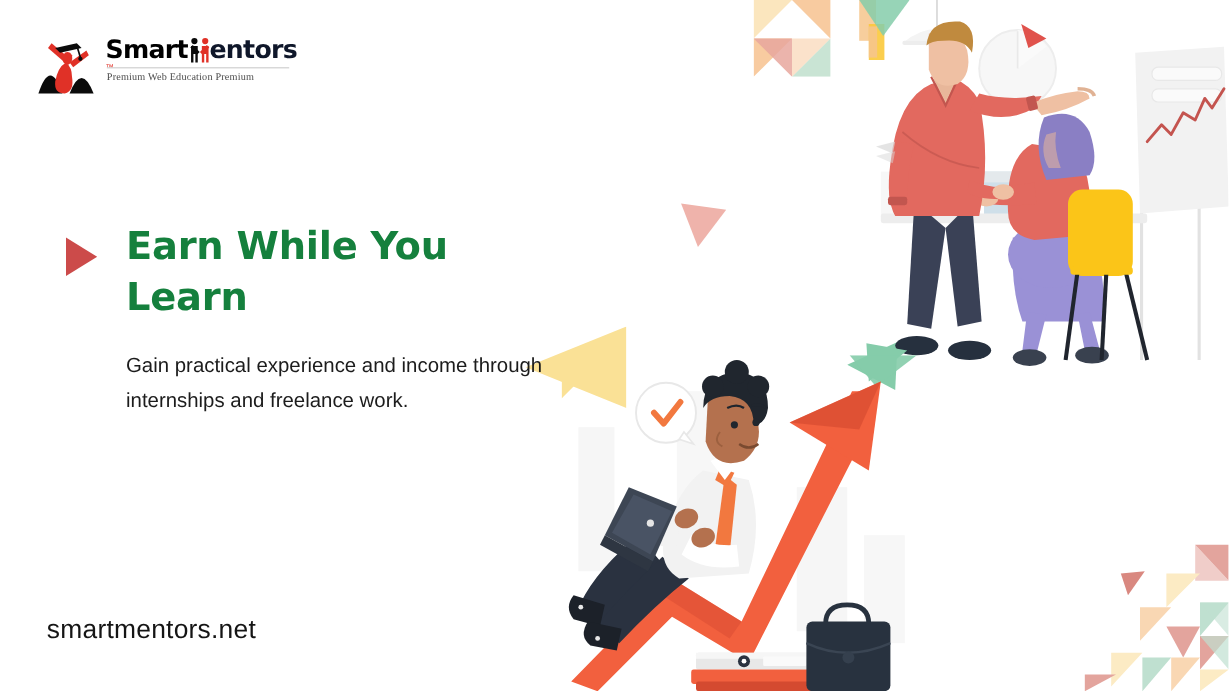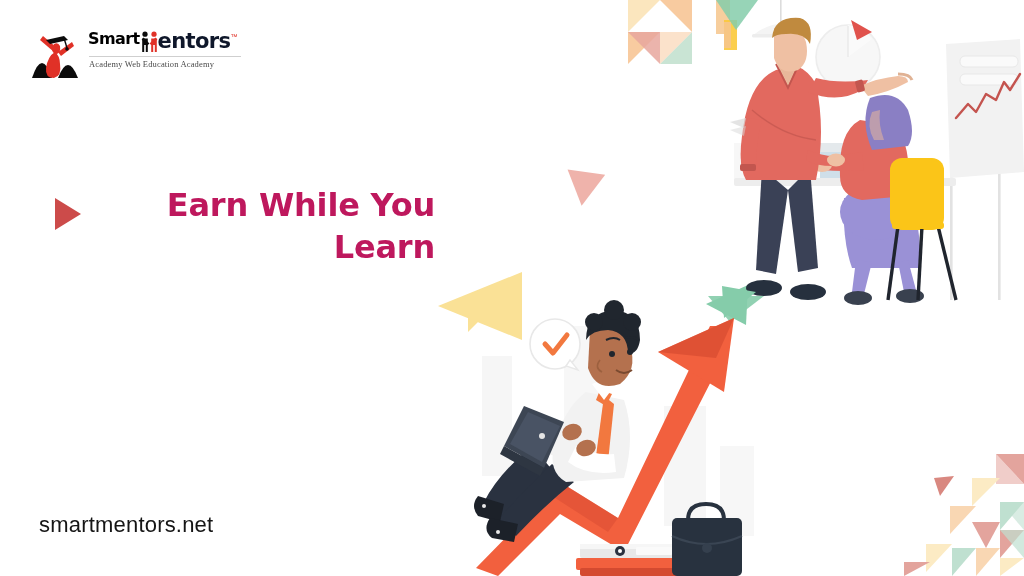--- a/index.html
+++ b/index.html
@@ -35,21 +35,21 @@
   }
   .logo-word {
     position: absolute;
     left: 58px;
     top: 5px;
     width: 160px;
   }
   .logo-smart {
     font-family: "DejaVu Sans", sans-serif;
     font-weight: bold;
-    font-size: 16px;
+    font-size: 21px;
     color: #000000;
     letter-spacing: -0.6px;
     line-height: 1;
     display: inline-block;
     vertical-align: top;
   }
   .logo-micon {
     display: inline-block;
     width: 17px;
     height: 21px;
@@ -112,23 +112,22 @@
   }
   .headline {
     position: absolute;
     left: 50px;
     top: -6px;
     width: 330px;
     font-family: "DejaVu Sans", sans-serif;
     font-weight: bold;
     font-size: 32px;
     line-height: 1.32;
-    color: #be185d;
+    color: #15803d;
     letter-spacing: -0.2px;
-    text-align: right;
   }
   .subtext {
     position: absolute;
     left: 105px;
     top: 290px;
     width: 350px;
     font-family: "Liberation Sans", sans-serif;
     font-size: 17px;
     line-height: 1.72;
     color: #1c1c1c;
@@ -418,24 +417,25 @@
           <circle cx="4" cy="3.2" r="2.6" fill="#0B0B0B"></circle>
           <path d="M1.2 7.4 L6.8 7.4 L6.8 21 L4.8 21 L4.8 14 L3.2 14 L3.2 21 L1.2 21 Z" fill="#0B0B0B"></path>
           <path d="M0.6 8.6 L2.6 6.6 L8.4 12.4 L6.6 14.2 Z" fill="#0B0B0B"></path>
           <circle cx="13" cy="3.2" r="2.6" fill="#E03127"></circle>
           <path d="M10.2 7.4 L15.8 7.4 L15.8 21 L13.8 21 L13.8 14 L12.2 14 L12.2 21 L10.2 21 Z" fill="#E03127"></path>
           <path d="M16.4 8.6 L14.4 6.6 L8.6 12.4 L10.4 14.2 Z" fill="#E03127"></path>
         </svg>
       </span><span class="logo-entors">entors</span><span class="logo-tm">™</span>
     </div>
     <div class="logo-rule"></div>
-    <div class="logo-tag">Academy Web Education Academy</div>
+    <div class="logo-tag">Premium Web Education Premium</div>
   </div>
 
   <div class="headline-row">
     <div class="bullet-tri"></div>
     <div class="headline">Earn While You Learn</div>
   </div>
 
+  <div class="subtext">Gain practical experience and income through internships and freelance work.</div>
 
   <div class="site-url">smartmentors.net</div>
 
 </div>
 
 </body></html>

